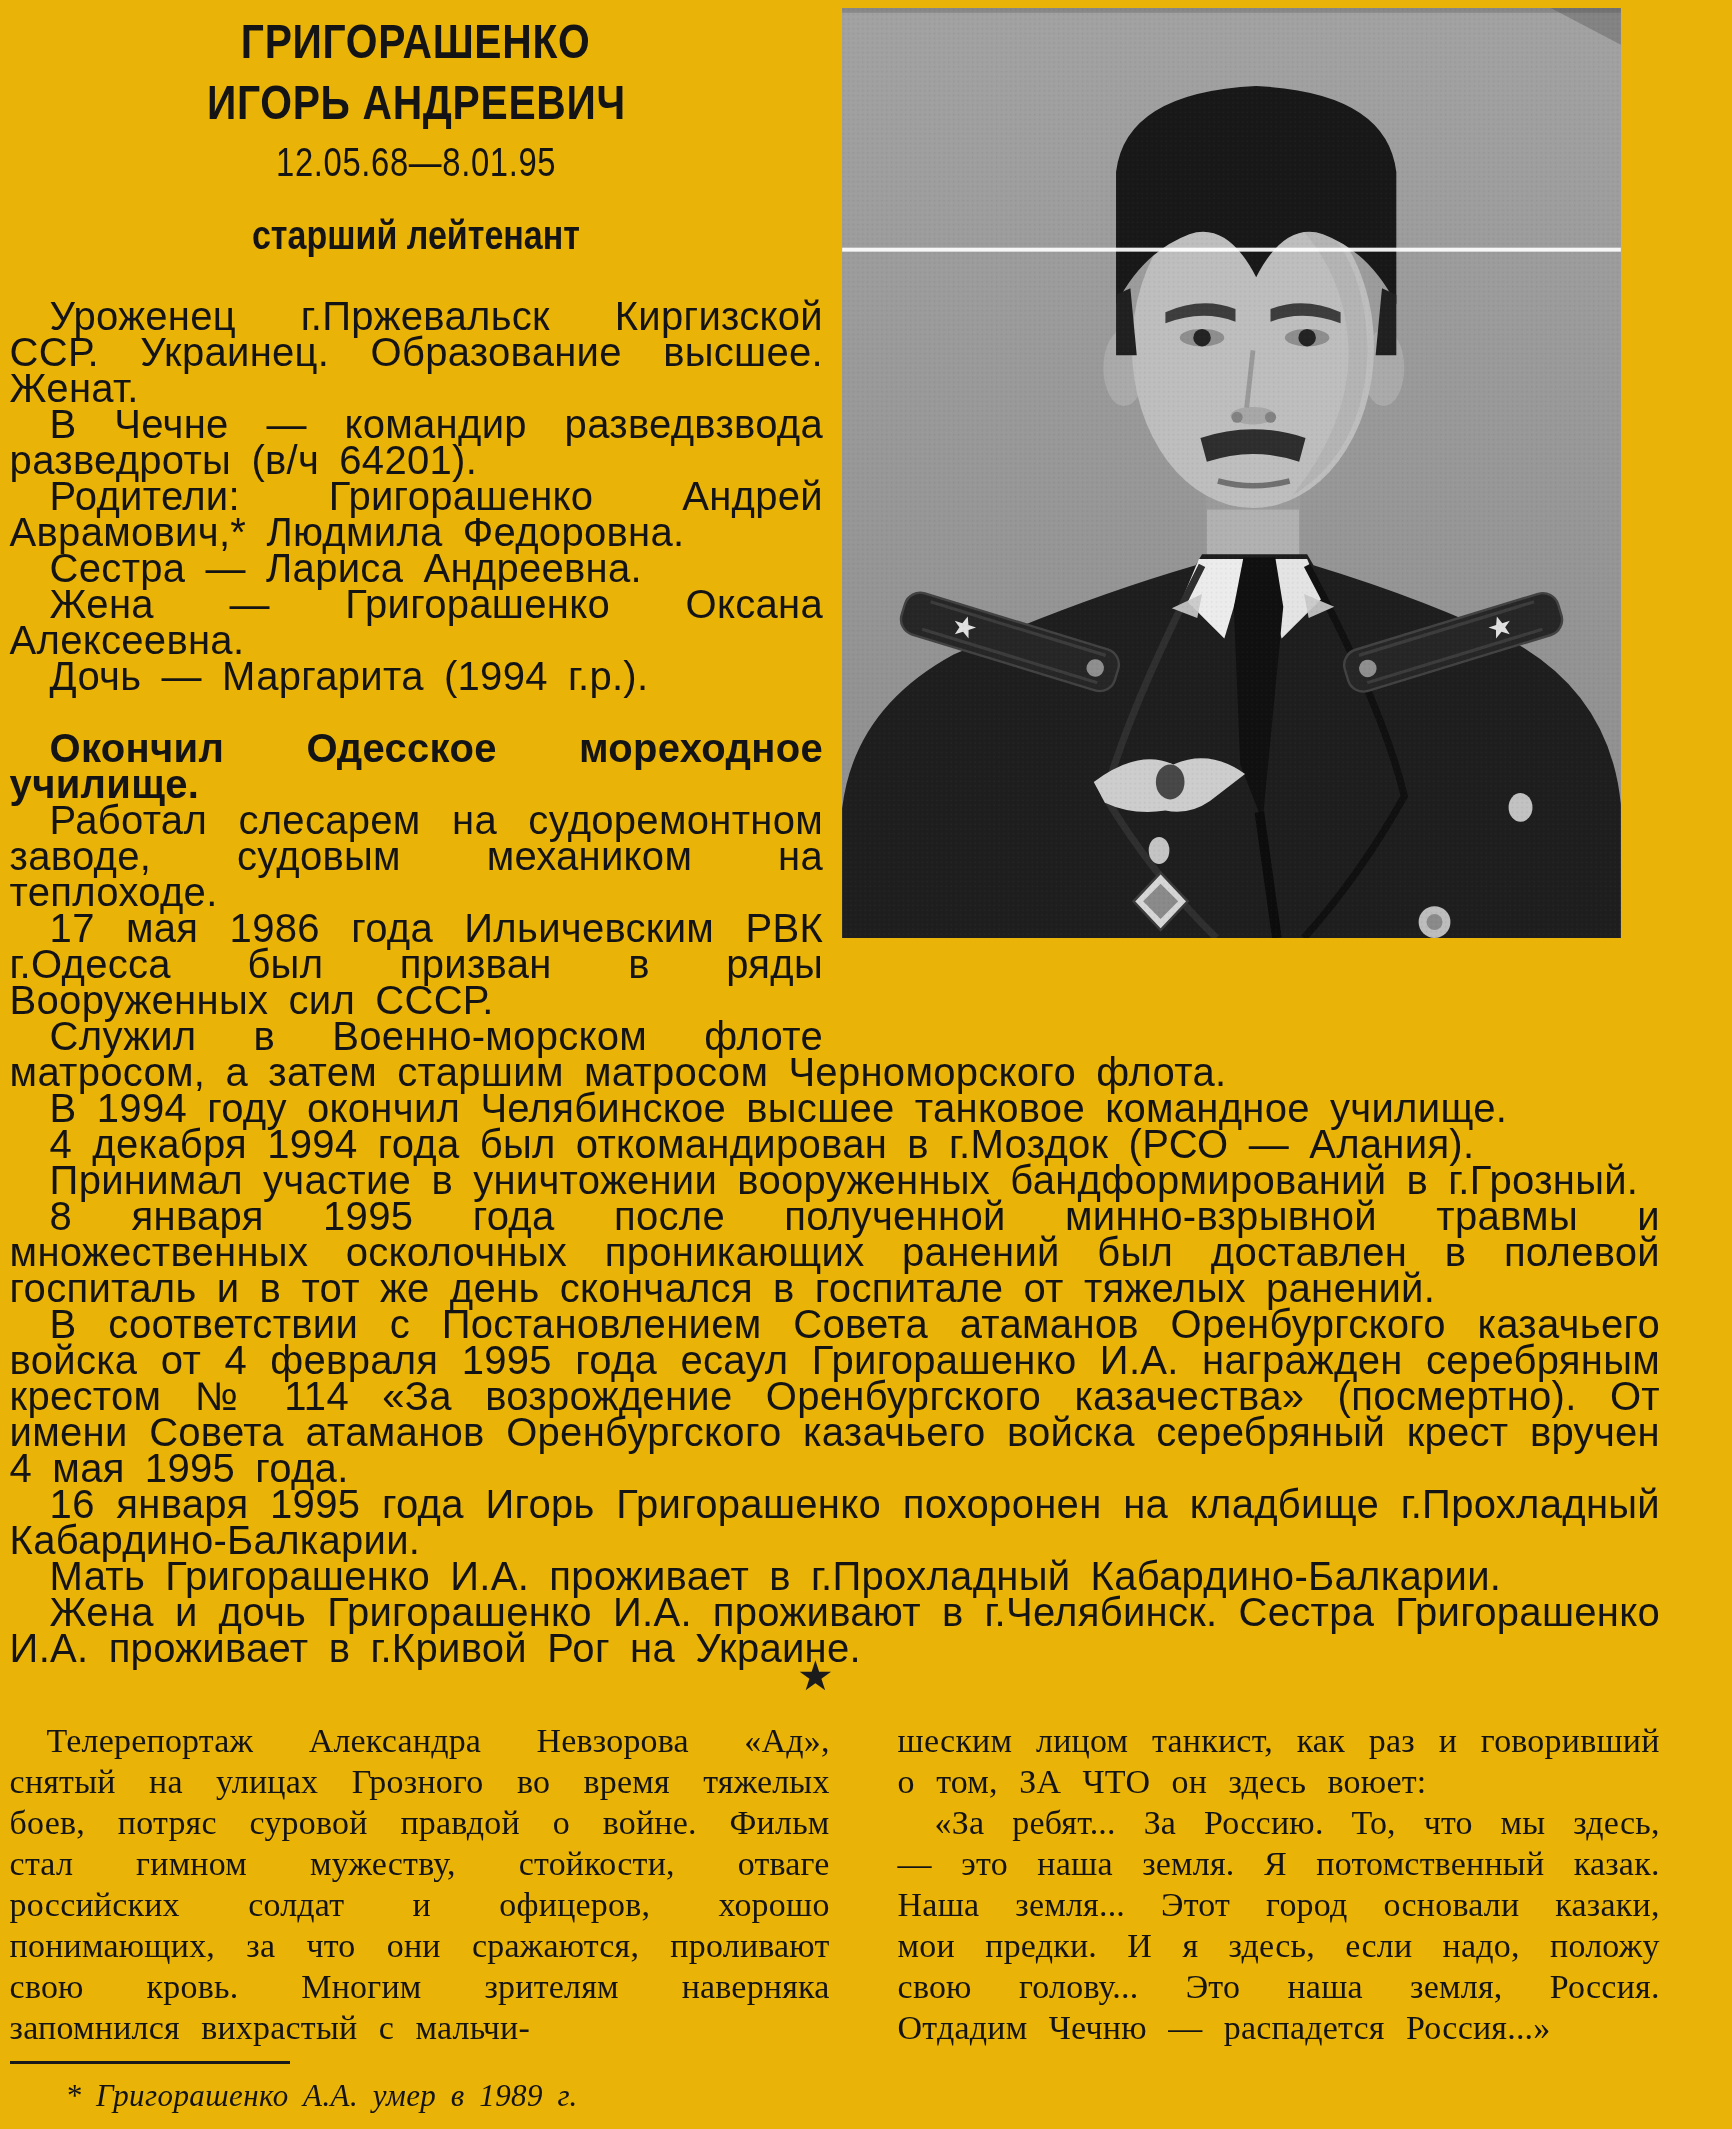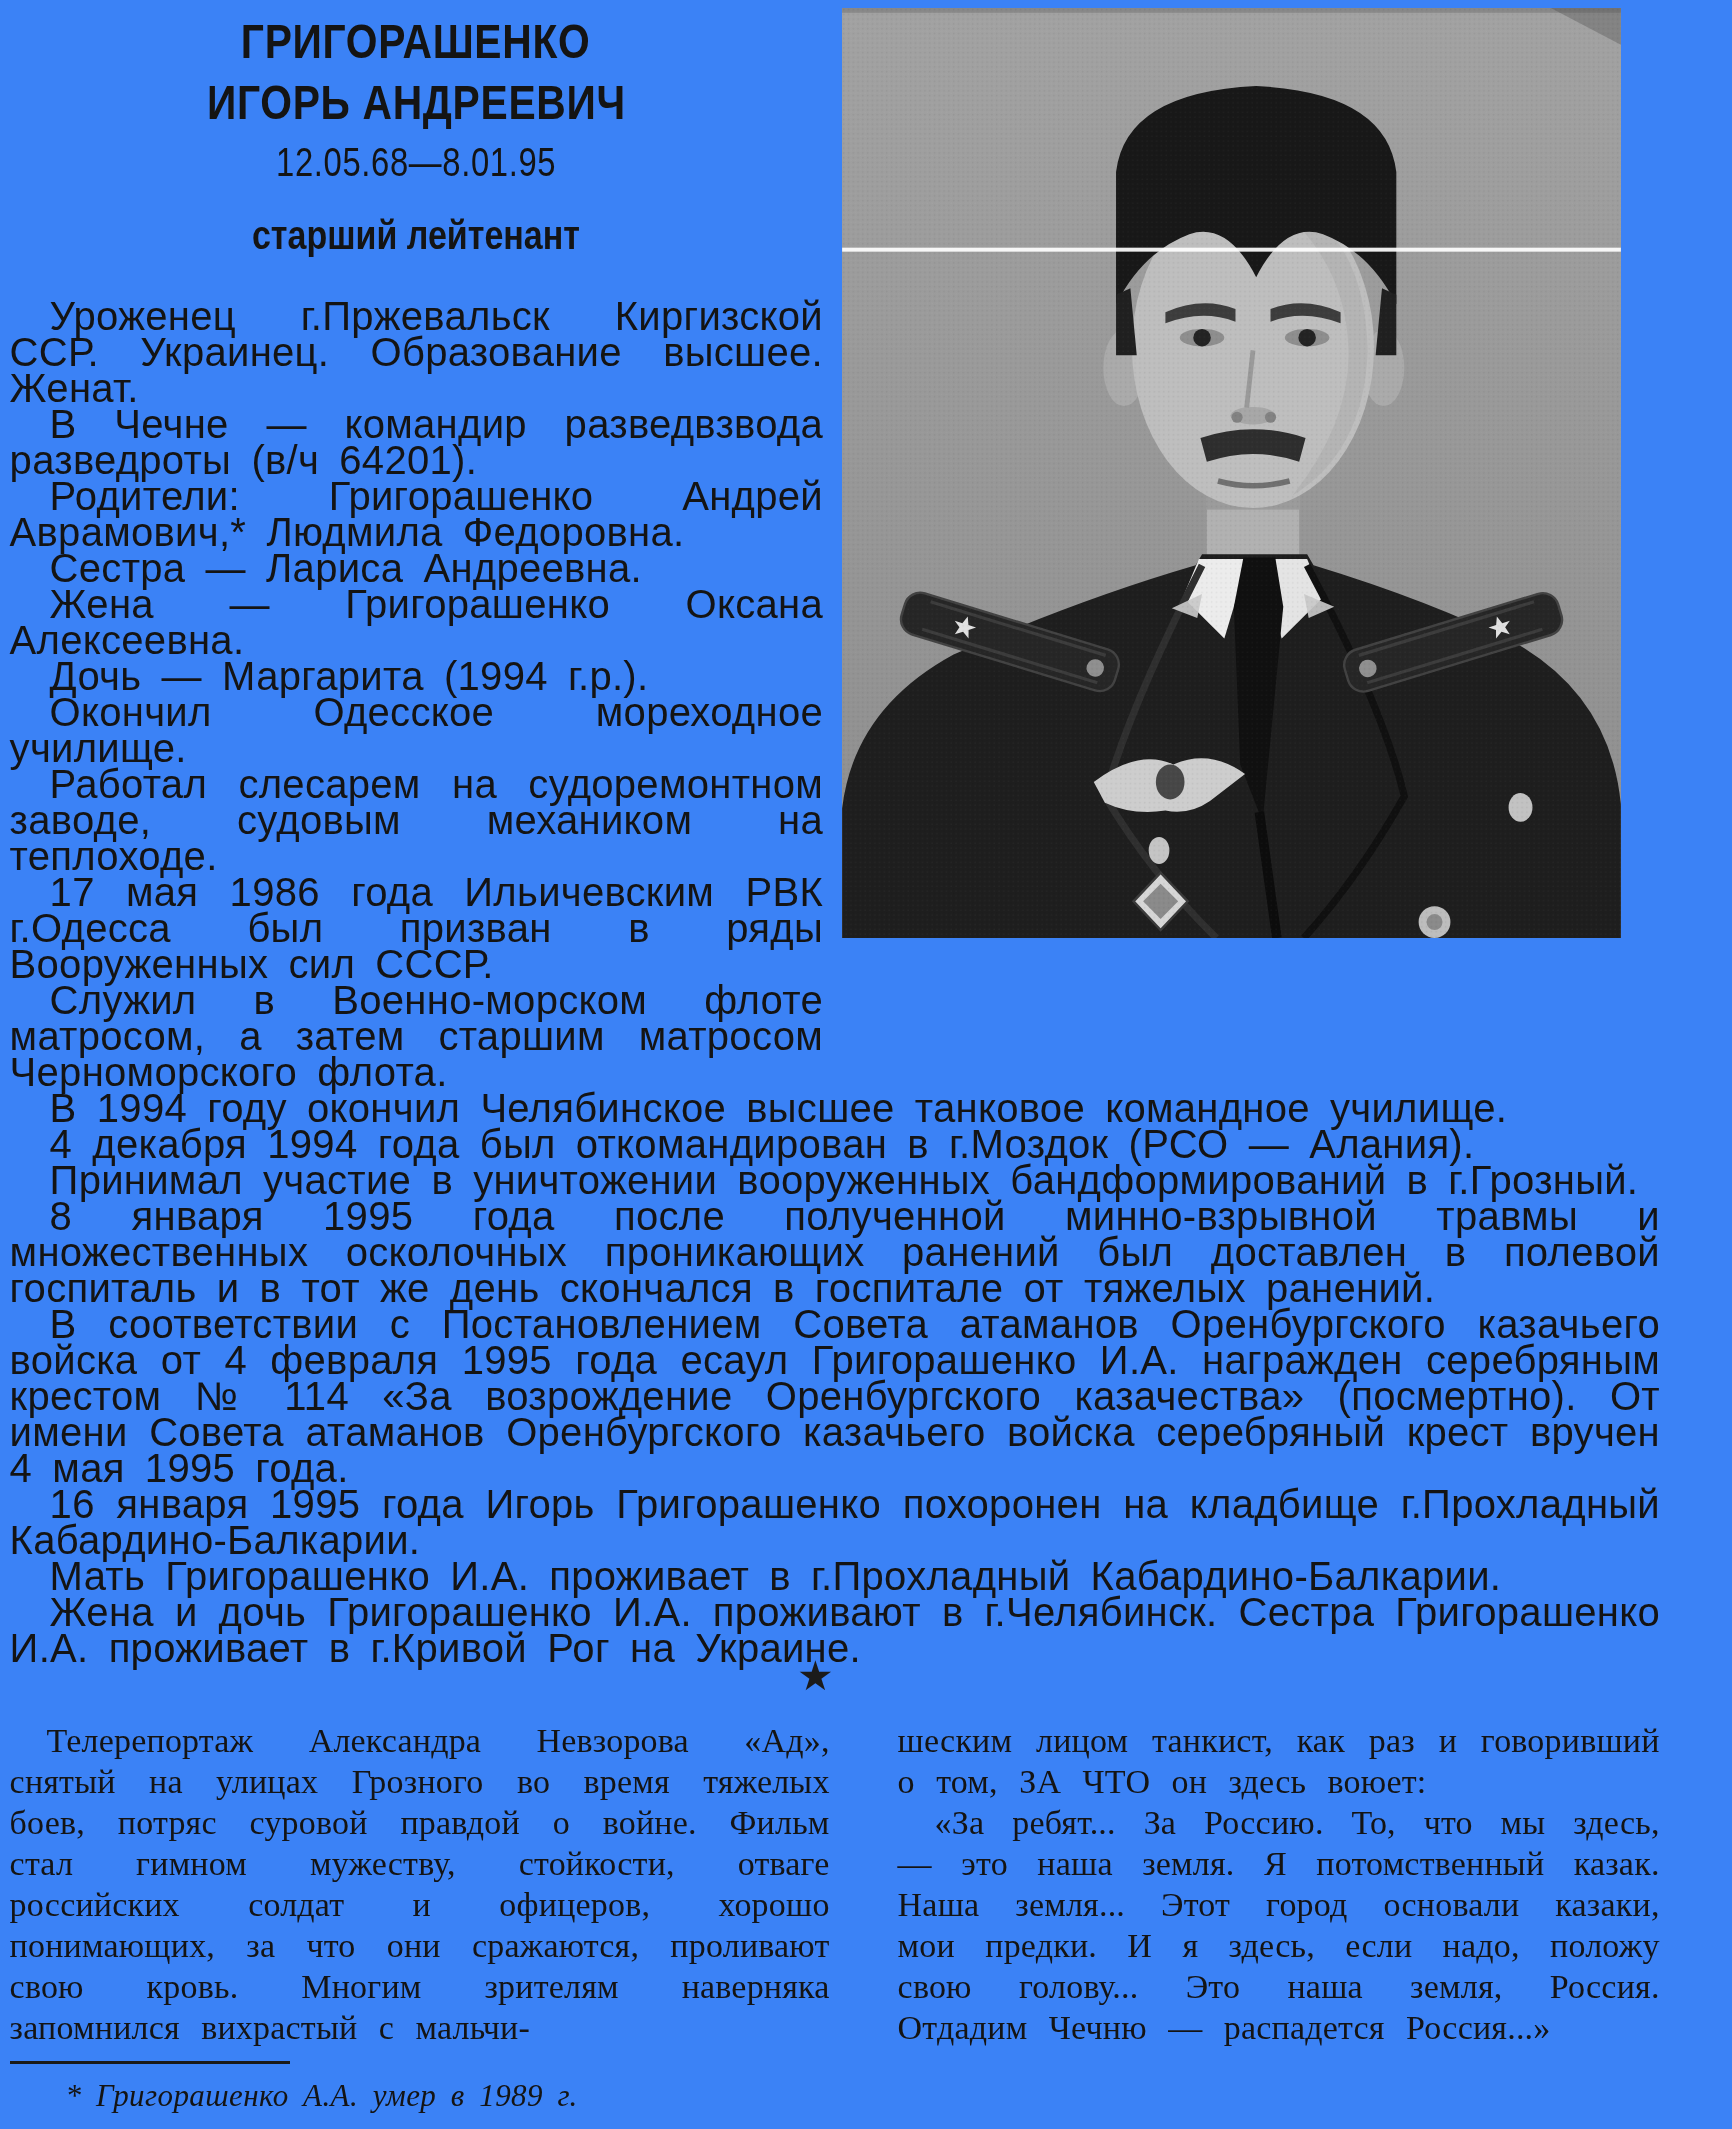--- a/index.html
+++ b/index.html
@@ -1,17 +1,17 @@
 <!DOCTYPE html>
 <html style="font-size:12.7px"><head>
 <meta charset="utf-8">
 <style>
   html,body{margin:0;padding:0;background:#e8e8e8;}
   .page{
-    position:relative;width:1733px;height:2129px;background:#3b82f6;color:#141414;
+    position:relative;width:1733px;height:2129px;background:#eab308;color:#141414;
     overflow:hidden;font-family:"Liberation Sans", sans-serif;margin:0 auto;
   }
   .flow{
     position:absolute;top:0;left:0;width:1733px;height:1714px;
     padding:8px 73px 0 9.6px;box-sizing:border-box;overflow:hidden;
   }
   .photo{
     float:right;width:779px;height:930px;margin:0 39px 88px 19px;background:#9a9a9a;
   }
   .photo svg{display:block;}
@@ -19,21 +19,21 @@
   .hdr-line{font-weight:bold;font-size:48px;line-height:61px;letter-spacing:0.8px;}
   .cond{display:inline-block;transform:scaleX(0.85);transform-origin:50% 50%;white-space:nowrap;}
   .dates{font-weight:normal;font-size:41px;line-height:45px;margin-top:7px;letter-spacing:0.8px;}
   .dates .cond{transform:scaleX(0.8);}
   .rank{font-weight:bold;font-size:40px;line-height:43px;margin-top:29px;}
   p.b{
     margin:0;font-size:40px;line-height:36px;text-align:justify;text-indent:40px;
     word-spacing:8.8px;letter-spacing:0.3px;
   }
   p.b.first{margin-top:41px;}
-  p.b.sec{}
+  p.b.sec{margin-top:36px;font-weight:bold;}
   .star{
     position:absolute;top:1656px;left:0;width:1631px;text-align:center;
     font-size:41px;line-height:41px;color:#1b1b1b;
   }
   .essay{
     position:absolute;top:1720px;left:9.6px;width:1650px;display:flex;gap:68px;
     font-family:"Liberation Serif", serif;
   }
   .colL{flex:0 0 820px;}
   .colR{flex:1;min-width:0;}

